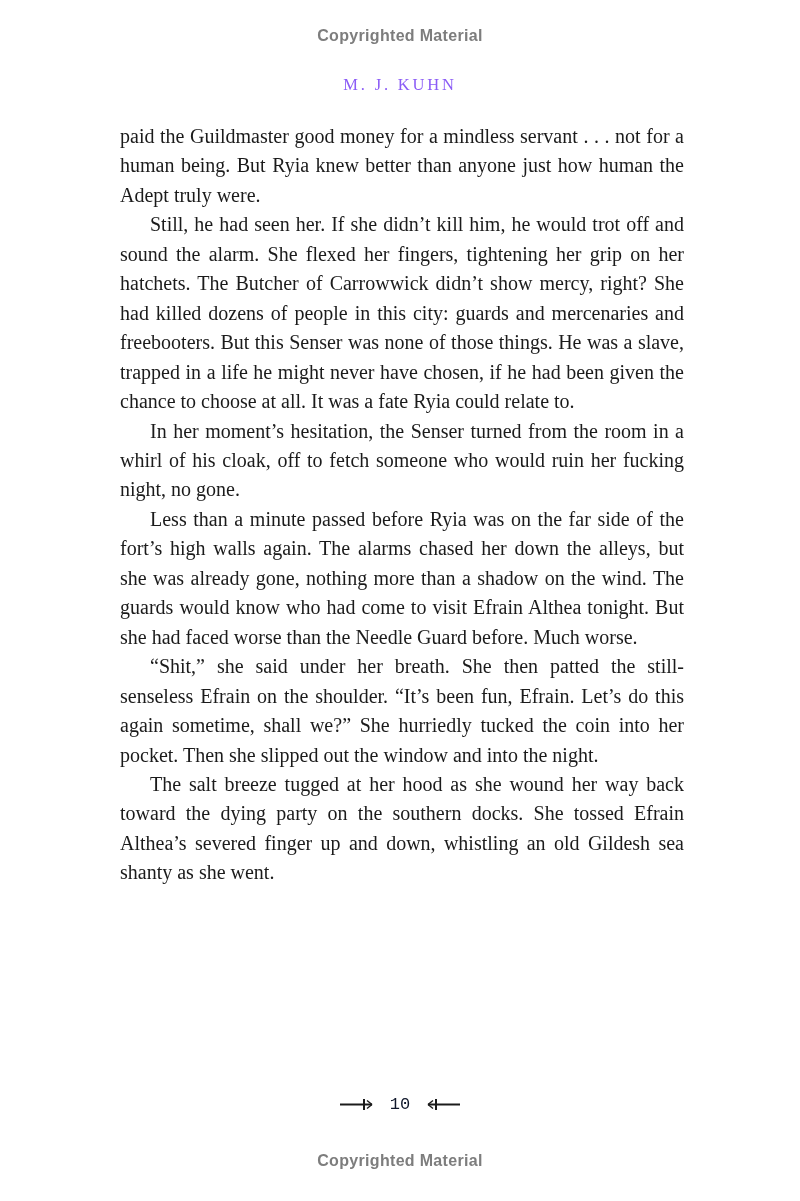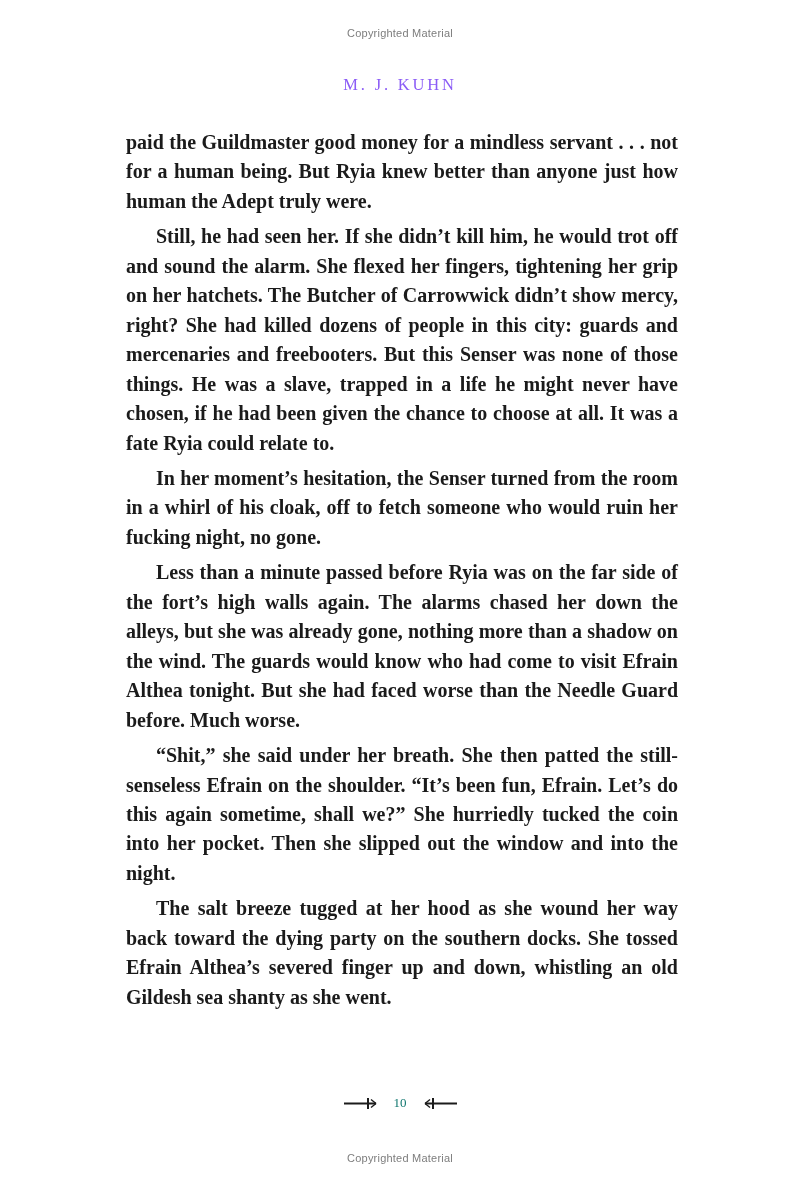--- a/index.html
+++ b/index.html
@@ -14,22 +14,22 @@
     background: #ffffff;
     overflow: hidden;
     font-family: "Liberation Serif", serif;
   }
   .copyright-notice {
     position: absolute;
     left: 0;
     width: 100%;
     text-align: center;
     font-family: "Liberation Sans", sans-serif;
-    font-weight: 400;
-    font-size: 11px;
+    font-weight: 700;
+    font-size: 16px;
     letter-spacing: 0.02em;
     color: #7d7d7d;
   }
   .copyright-top { top: 27px; }
   .copyright-bottom { top: 1152px; }
   .running-header {
     position: absolute;
     top: 75px;
     left: 0;
     width: 100%;
@@ -43,41 +43,40 @@
     position: absolute;
     top: 122px;
     left: 120px;
     width: 564px;
     font-size: 20px;
     line-height: 29.45px;
     text-align: justify;
     color: #1b1b1b;
   }
   .body-text p {
-    margin: 6px;
+    margin: 0;
     padding: 0;
-    font-weight: bold;
   }
   .body-text p.indent {
     text-indent: 30px;
   }
   .folio {
     position: absolute;
     top: 1095px;
     left: 0;
     width: 100%;
     display: flex;
     justify-content: center;
     align-items: center;
     gap: 17px;
   }
   .folio-number {
-    font-family: Liberation Serif, serif;
-    font-size: 13px;
-    color: #0f766e;
+    font-family: Liberation Mono, monospace;
+    font-size: 17px;
+    color: #0f172a;
   }
   .folio-ornament {
     display: inline-block;
     line-height: 0;
   }
   .folio-ornament svg {
     display: block;
   }
 </style>
 </head>

